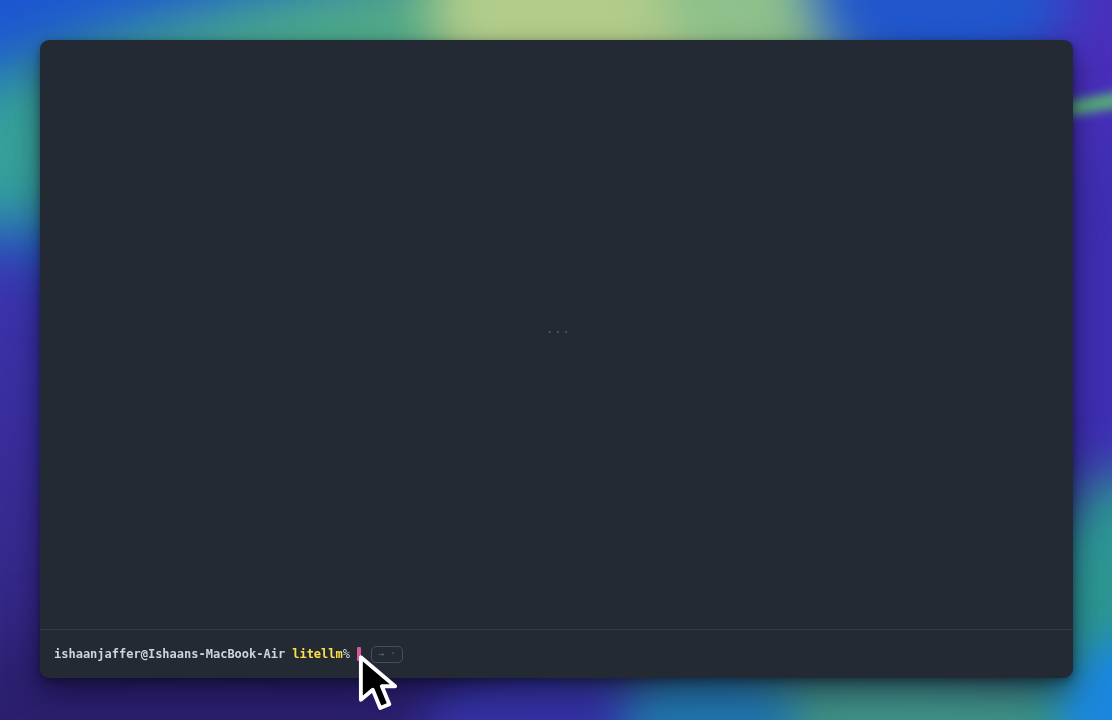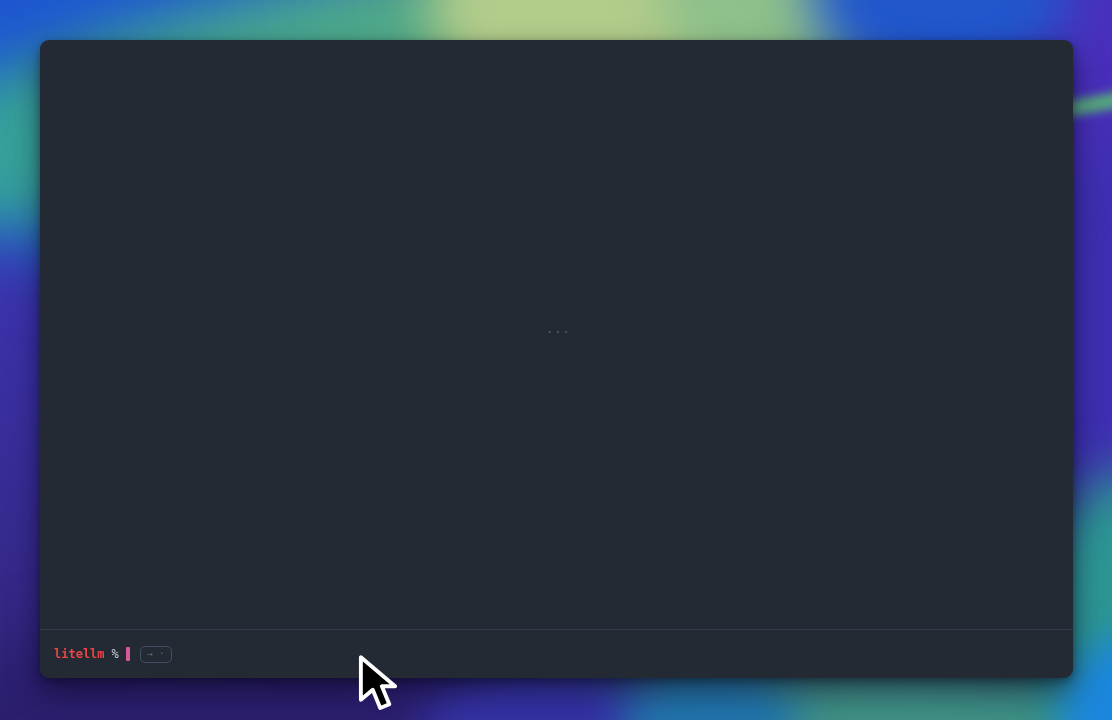--- a/index.html
+++ b/index.html
@@ -83,23 +83,22 @@
       font-size: 12px;
       line-height: 16px;
       white-space: pre;
     }
     .prompt-user-host {
       color: #ced4de;
       font-weight: 700;
       margin-right: 7px;
     }
     .prompt-directory {
-      color: #ef4444;
+      color: #fde047;
       font-weight: 700;
-      margin-right: 7px;
     }
     .prompt-symbol {
       color: #ced4de;
       margin-right: 7px;
     }
     .text-cursor {
       display: inline-block;
       width: 4px;
       height: 14px;
       background: #d6599c;
@@ -159,21 +158,21 @@
 
   <div class="terminal-window">
 
     <div class="terminal-output">
       <div class="output-ellipsis">...</div>
     </div>
 
     <div class="terminal-divider"></div>
 
     <div class="prompt-bar">
-      <span class="prompt-directory">litellm</span><span class="prompt-symbol">%</span><span class="text-cursor"></span><span class="tab-hint-badge">→ ·</span>
+      <span class="prompt-user-host">ishaanjaffer@Ishaans-MacBook-Air</span><span class="prompt-directory">litellm</span><span class="prompt-symbol">%</span><span class="text-cursor"></span><span class="tab-hint-badge">→ ·</span>
     </div>
 
   </div>
 
   <svg class="mouse-pointer" viewBox="0 0 14 21" xmlns="http://www.w3.org/2000/svg">
     <polygon points="0.8,0.8 0.8,16.2 5.1,12.6 7.8,19.2 11.1,17.8 8.4,11.3 13.2,11.3" fill="#000000" stroke="#ffffff" stroke-width="1.4" stroke-linejoin="round"></polygon>
   </svg>
 
 </div>
 

